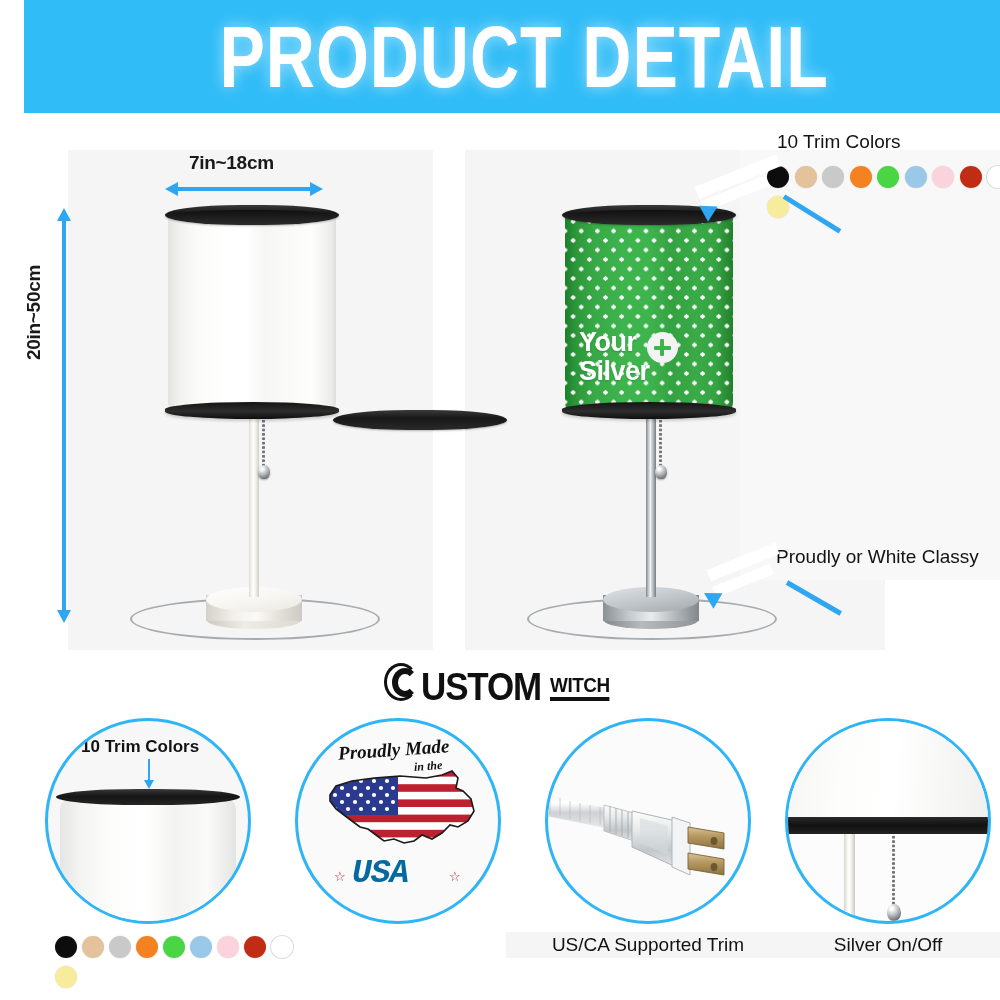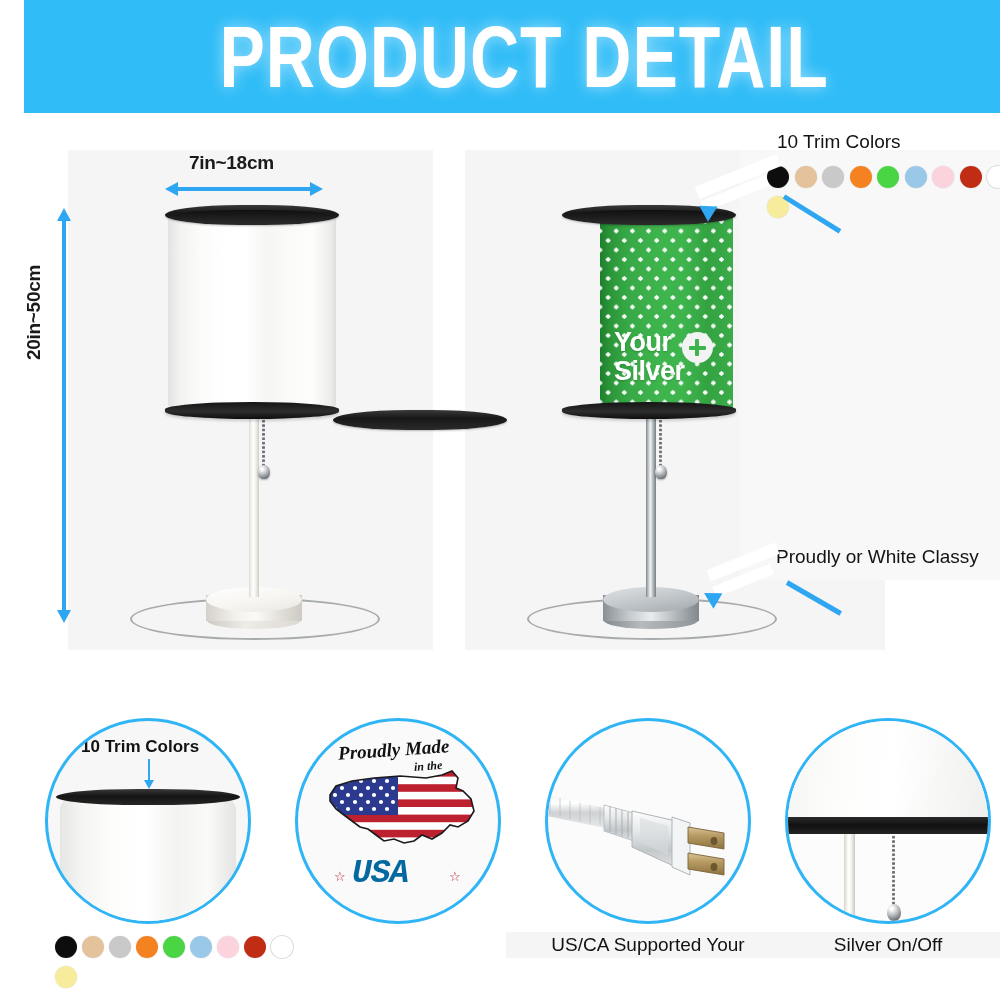--- a/index.html
+++ b/index.html
@@ -56,21 +56,20 @@
       #ffffff 35%, #ffffff 46%, #f6f6f4 58%,
       #fafaf8 72%, #fdfdfc 86%, #ececeb 97%, #dededc 100%);
   }
   .shade-green {
     background:
       radial-gradient(circle at 50% 50%, rgba(255,255,255,0.95) 2.0px, rgba(255,255,255,0) 2.3px) 0 0/16.2px 19px,
       radial-gradient(circle at 50% 50%, rgba(255,255,255,0.95) 2.0px, rgba(255,255,255,0) 2.3px) 8.1px 9.5px/16.2px 19px,
       linear-gradient(90deg, #1d7f2c 0%, #2b9638 6%, #37a846 16%,
         #3eb44d 34%, #3eb44d 50%, #34a241 64%,
         #3aab48 78%, #35a342 90%, #237f2d 100%);
-    margin-left: 35px;
   }
   
   .trim {
     position: absolute; left: -3px; width: 174px;
     background: #1b1b1b;
   }
   .trim-top {
     top: 0; height: 20px;
     border-radius: 50%/58%;
     background: linear-gradient(180deg,#3a3a3a 0%, #181818 40%, #2a2a2a 100%);
@@ -431,20 +430,30 @@
   </div>
 
   <div class="callout-label silver-label">Proudly or White Classy</div>
   <div class="white-streak" style="left:706px; top:556px; width:74px; height:12px;"></div>
   <div class="white-streak" style="left:712px; top:575px; width:62px; height:11px;"></div>
   <div class="diag-arrow" style="left:705px; top:560px; width:80px; height:45px;">
     <div class="shaft" style="left:20px; top:20px; width:62px; transform: rotate(-150deg); transform-origin: right center;"></div>
     <div class="head" style="left:-2px; top:28px; transform: rotate(30deg);"></div>
   </div>
 
+  <div class="logo">
+    <div class="logo-c">
+      <div class="logo-c-outer"></div>
+      <div class="logo-c-inner"></div>
+    </div>
+    <div class="logo-custom">USTOM</div>
+    <div class="logo-witch-wrap">
+      <div class="logo-witch">WITCH</div>
+    </div>
+  </div>
 
   <div class="feature" style="left:45px; top:718px;">
     <div class="fcircle" style="left:0; top:0; width:206px; height:206px;">
       <div class="c1-shade"></div>
       <div class="c1-trim"></div>
       <div class="c1-label">10 Trim Colors</div>
       <div class="c1-arrow">
         <div class="c1-arrow-line"></div>
         <div class="c1-arrow-head"></div>
       </div>
@@ -579,21 +588,21 @@
         <path d="M92,47 L120,55 L120,84 L92,72 Z" fill="#d6dadd" opacity="0.55"></path>
 
         <path d="M124,46 L142,52 L142,104 L124,96 Z" fill="#f2f4f5" stroke="#b0b5b8" stroke-width="1"></path>
 
         <path d="M140,56 L176,62 L176,78 L140,72 Z" fill="url(#prongG)" stroke="#7a6337" stroke-width="0.9"></path>
         <ellipse cx="166" cy="70" rx="3.4" ry="4" fill="#6b5730"></ellipse>
         <path d="M140,82 L176,88 L176,104 L140,98 Z" fill="url(#prongG)" stroke="#7a6337" stroke-width="0.9"></path>
         <ellipse cx="166" cy="96" rx="3.4" ry="4" fill="#6b5730"></ellipse>
       </svg>
     </div>
-    <div class="fcaption fcaption-bg" style="left:-39px; top:214px; width:284px;">US/CA Supported Your</div>
+    <div class="fcaption fcaption-bg" style="left:-39px; top:214px; width:284px;">US/CA Supported Trim</div>
   </div>
 
   <div class="feature" style="left:785px; top:718px;">
     <div class="fcircle" style="left:0; top:0; width:206px; height:206px; background:#fcfcfc;">
       <div class="c4-upper"></div>
       <div class="c4-trim"></div>
       <div class="c4-pole"></div>
       <div class="c4-chain">
         <div class="chain-dots"></div>
       </div>

